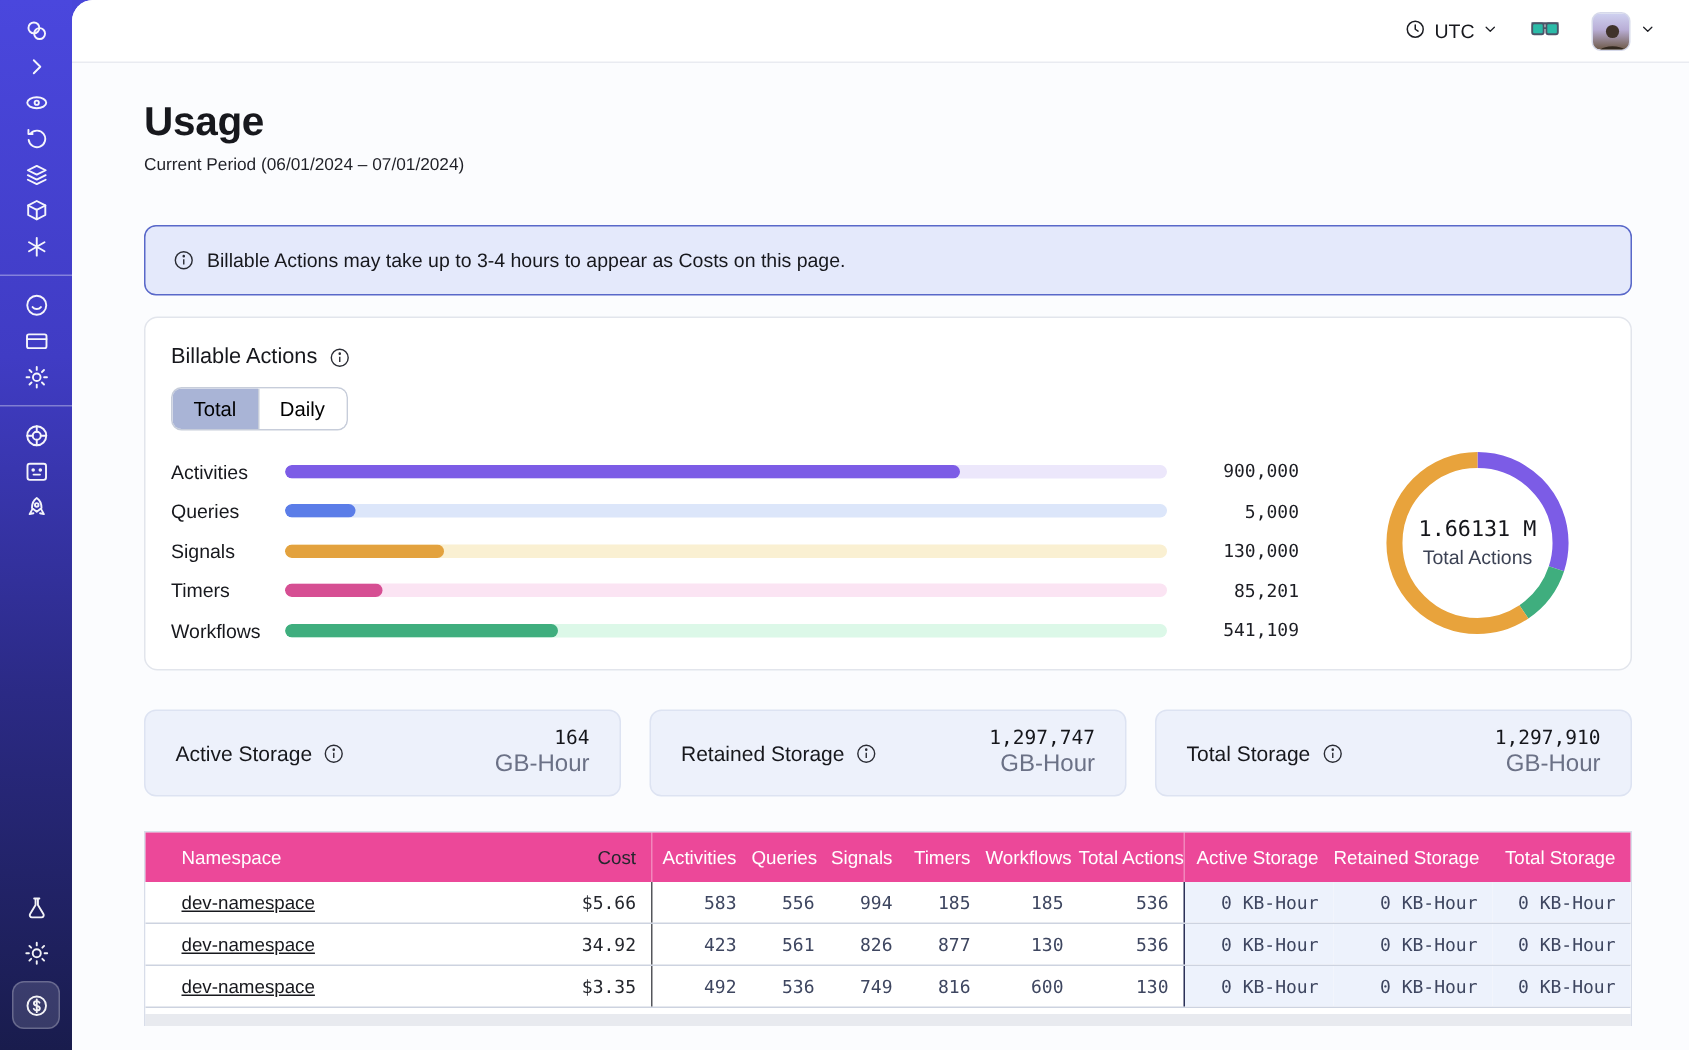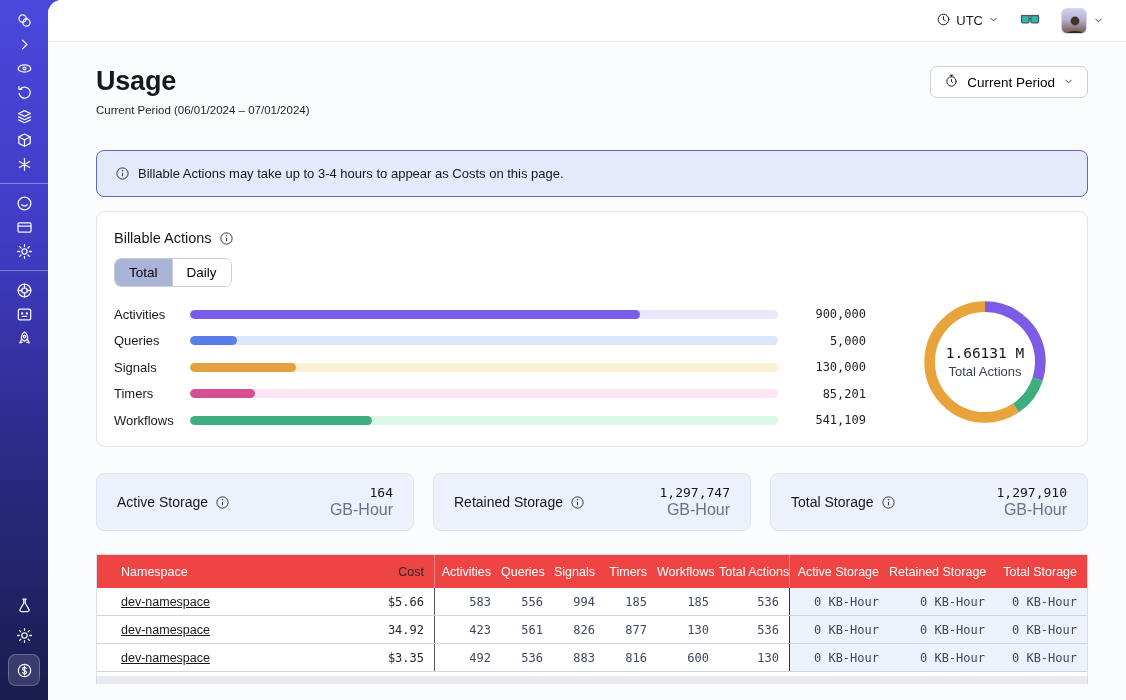--- a/index.html
+++ b/index.html
@@ -61,21 +61,21 @@
   .storage-row { display:flex; gap:19px; margin-bottom:23px; }
   .st-card { flex:1; background:#edf1fb; border:1px solid #dde3f2; border-radius:8px; height:58px; padding:10px 20px; display:flex; align-items:center; justify-content:space-between; }
   .st-label { font-size:14px; display:flex; align-items:center; gap:7px; }
   .st-right { text-align:right; }
   .st-val { font-size:13px; color:#15161b; }
   .st-unit { font-size:16px; color:#6b7186; margin-top:1px; }
 
   
   .usage-table { border:1px solid #d8dde9; border-bottom:none; }
   .t-grid { display:grid; grid-template-columns:minmax(0,1fr) 86px 66px 52px 52px 52px 62px 70px 100px 106px 92px; align-items:stretch; }
-  .t-head { background:#ef4444; color:#fff; }
+  .t-head { background:#ec4899; color:#fff; }
   .t-head .t-cell { font-size:12.5px; font-weight:500; padding:10px 10px 9px 0; text-align:right; white-space:nowrap; }
   .t-head .c-namespace { text-align:left; padding-left:24px; }
   .t-row { background:#fff; border-top:1px solid #cdd3e0; }
   .t-row:first-of-type { border-top:none; }
   .t-cell { display:flex; align-items:center; justify-content:flex-end; }
   .t-head .t-cell { display:block; }
   .t-body .t-cell { height:27px; padding-right:10px; font-size:12px; color:#3e4660; }
   .t-body .c-namespace { justify-content:flex-start; padding-left:24px; }
   .ns-link { font-family:"Liberation Sans","DejaVu Sans",sans-serif; font-size:12.5px; color:#17181d; text-decoration:underline; cursor:pointer; }
   .c-cost { border-right:1px solid #55565c; color:#24262d !important; }
@@ -231,30 +231,20 @@
       </div>
     </div>
 
     <div class="content">
 
       <div class="page-head">
         <div>
           <h1 class="page-title">Usage</h1>
           <div class="page-sub">Current Period (06/01/2024 – 07/01/2024)</div>
         </div>
-        <button class="period-btn">
-          <span class="icon-line"><svg width="15" height="15" viewBox="0 0 24 24">
-                <circle cx="12" cy="13.5" r="7.5"></circle>
-                <path d="M12 10.5v3.2l2 1.6M9.8 3.5h4.4M12 3.5v2.5"></path>
-              </svg></span>
-          <span>Current Period</span>
-          <span class="chev"><svg viewBox="0 0 24 24">
-                <path d="M6 9l6 6 6-6"></path>
-              </svg></span>
-        </button>
       </div>
 
       <div class="banner">
         <span class="info-i">
             <svg viewBox="0 0 24 24">
               <circle cx="12" cy="12" r="9"></circle>
               <path d="M12 11v5.5"></path>
               <circle cx="12" cy="7.6" r="0.6" fill="#2a2c34"></circle>
             </svg>
           </span>
@@ -422,21 +412,21 @@
               <div class="t-cell mono c-storage">0 KB-Hour</div>
               <div class="t-cell mono c-storage">0 KB-Hour</div>
             </div>
             <div class="t-grid t-row">
               <div class="t-cell c-namespace">
                 <span class="ns-link">dev-namespace</span>
               </div>
               <div class="t-cell mono c-cost">$3.35</div>
               <div class="t-cell mono">492</div>
               <div class="t-cell mono">536</div>
-              <div class="t-cell mono">883</div>
+              <div class="t-cell mono">749</div>
               <div class="t-cell mono">816</div>
               <div class="t-cell mono">600</div>
               <div class="t-cell mono">130</div>
               <div class="t-cell mono c-storage c-storage-first">0 KB-Hour</div>
               <div class="t-cell mono c-storage">0 KB-Hour</div>
               <div class="t-cell mono c-storage">0 KB-Hour</div>
             </div>
           </div>
         <div class="row-partial"></div>
         <div class="table-scroll"></div>

